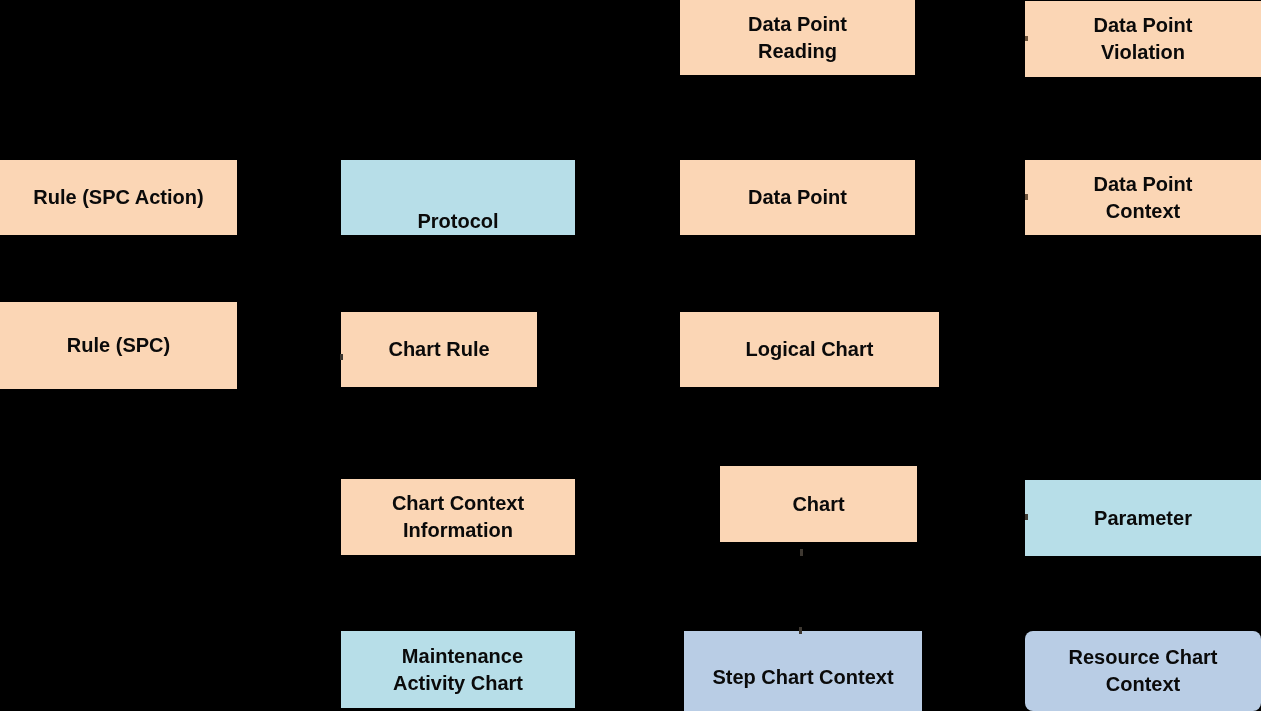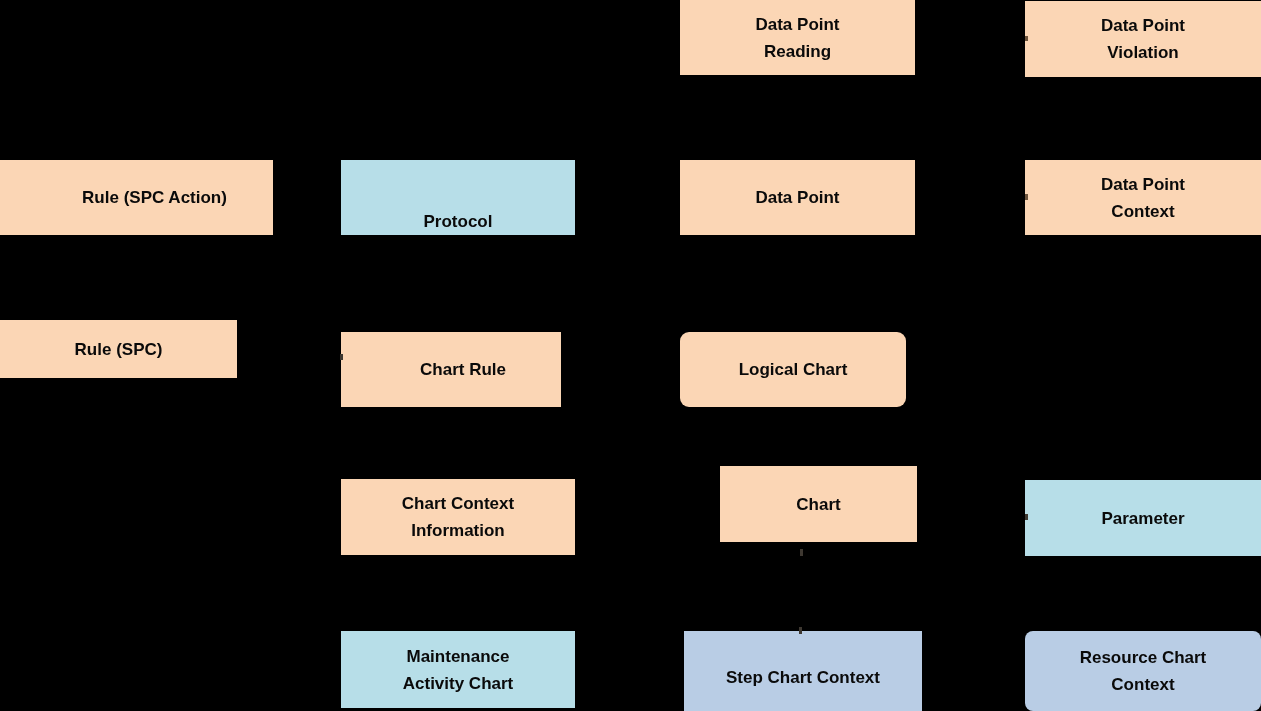--- a/index.html
+++ b/index.html
@@ -9,39 +9,39 @@
     position:relative;
     overflow:hidden;
     font-family:"Liberation Sans", sans-serif;
   }
   .canvas{position:absolute;left:0;top:0;width:1261px;height:711px;}
   .node{
     position:absolute;
     display:flex;align-items:center;justify-content:center;
     text-align:center;
     font-weight:bold;
-    font-size:17px;
+    font-size:20px;
     line-height:27px;
     color:#0a0a0a;
   }
   .node .label{white-space:pre-line;}
   
   #n-data-point-reading{left:680px;top:0;width:235px;height:75px;}
   #n-data-point-violation{left:1025px;top:1px;width:236px;height:76px;}
-  #n-rule-spc-action{left:0;top:160px;width:237px;height:75px;padding-left:36px;}
+  #n-rule-spc-action{left:0;top:160px;width:237px;height:75px;}
   #n-protocol{left:341px;top:160px;width:234px;height:75px;align-items:flex-end;}
   #n-data-point{left:680px;top:160px;width:235px;height:75px;}
   #n-data-point-context{left:1025px;top:160px;width:236px;height:75px;}
-  #n-rule-spc{left:0;top:320px;width:237px;height:58px;align-items:center;}
-  #n-chart-rule{left:341px;top:332px;width:196px;height:75px;padding-left:24px;}
-  #n-logical-chart{left:680px;top:332px;width:226px;height:75px;border-radius:9px;}
+  #n-rule-spc{left:0;top:302px;width:237px;height:87px;align-items:center;}
+  #n-chart-rule{left:341px;top:312px;width:196px;height:75px;}
+  #n-logical-chart{left:680px;top:312px;width:259px;height:75px;}
   #n-chart-context-information{left:341px;top:479px;width:234px;height:76px;text-align:center;}
   #n-chart{left:680px;top:466px;width:197px;height:76px;margin-left:40px;}
   #n-parameter{left:1025px;top:480px;width:236px;height:76px;}
-  #n-maintenance-activity-chart{left:341px;top:631px;width:234px;height:77px;}
+  #n-maintenance-activity-chart{left:341px;top:631px;width:234px;height:77px;text-align:right;}
   #n-step-chart-context{left:684px;top:631px;width:238px;height:92px;}
   #n-resource-chart-context{left:1025px;top:631px;width:236px;height:80px;}
   
   .stub{position:absolute;background:#3e3831;}
   #stub-chart-rule{left:340px;top:354px;width:3px;height:6px;}
   #stub-data-point-violation{left:1025px;top:36px;width:3px;height:5px;background:#6e543c;}
   #stub-data-point-context{left:1025px;top:194px;width:3px;height:6px;background:#6e543c;}
   #stub-parameter{left:1025px;top:514px;width:3px;height:6px;}
   #stub-chart-bottom{left:800px;top:549px;width:3px;height:7px;}
   #stub-step-top{left:799px;top:627px;width:3px;height:7px;}

